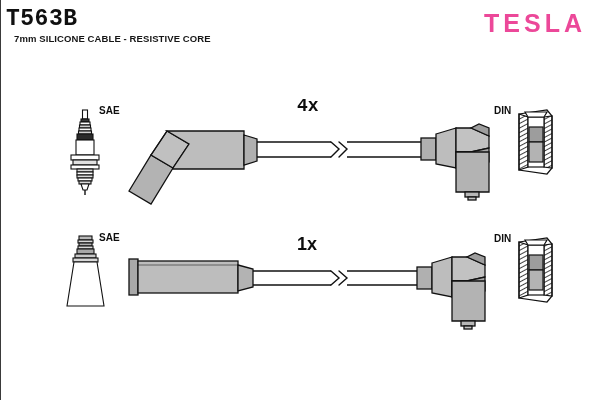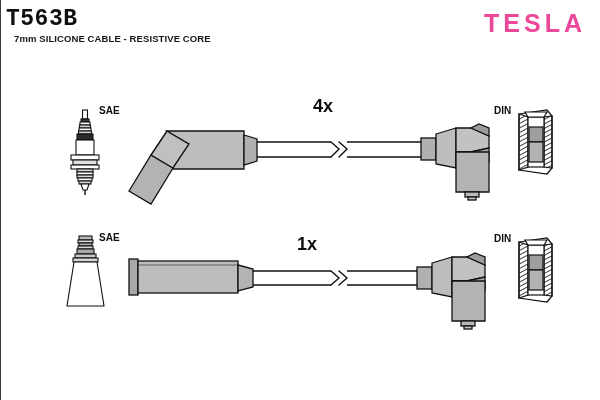--- a/index.html
+++ b/index.html
@@ -56,21 +56,21 @@
     color: #0d0d0d;
     white-space: nowrap;
   }
   .term-label {
     position: absolute;
     font-size: 10px;
     font-weight: bold;
     color: #0d0d0d;
     white-space: nowrap;
   }
-  #qty-4x { left: 312px; top: 96px; }
+  #qty-4x { left: 296px; top: 96px; font-family: Liberation Mono, monospace; }
   #qty-1x { left: 296px; top: 234px; }
   #sae-label-1 { left: 98px; top: 105px; }
   #sae-label-2 { left: 98px; top: 232px; }
   #din-label-1 { left: 493px; top: 105px; }
   #din-label-2 { left: 493px; top: 233px; }
   svg.art {
     position: absolute;
     left: 0;
     top: 0;
     width: 600px;

